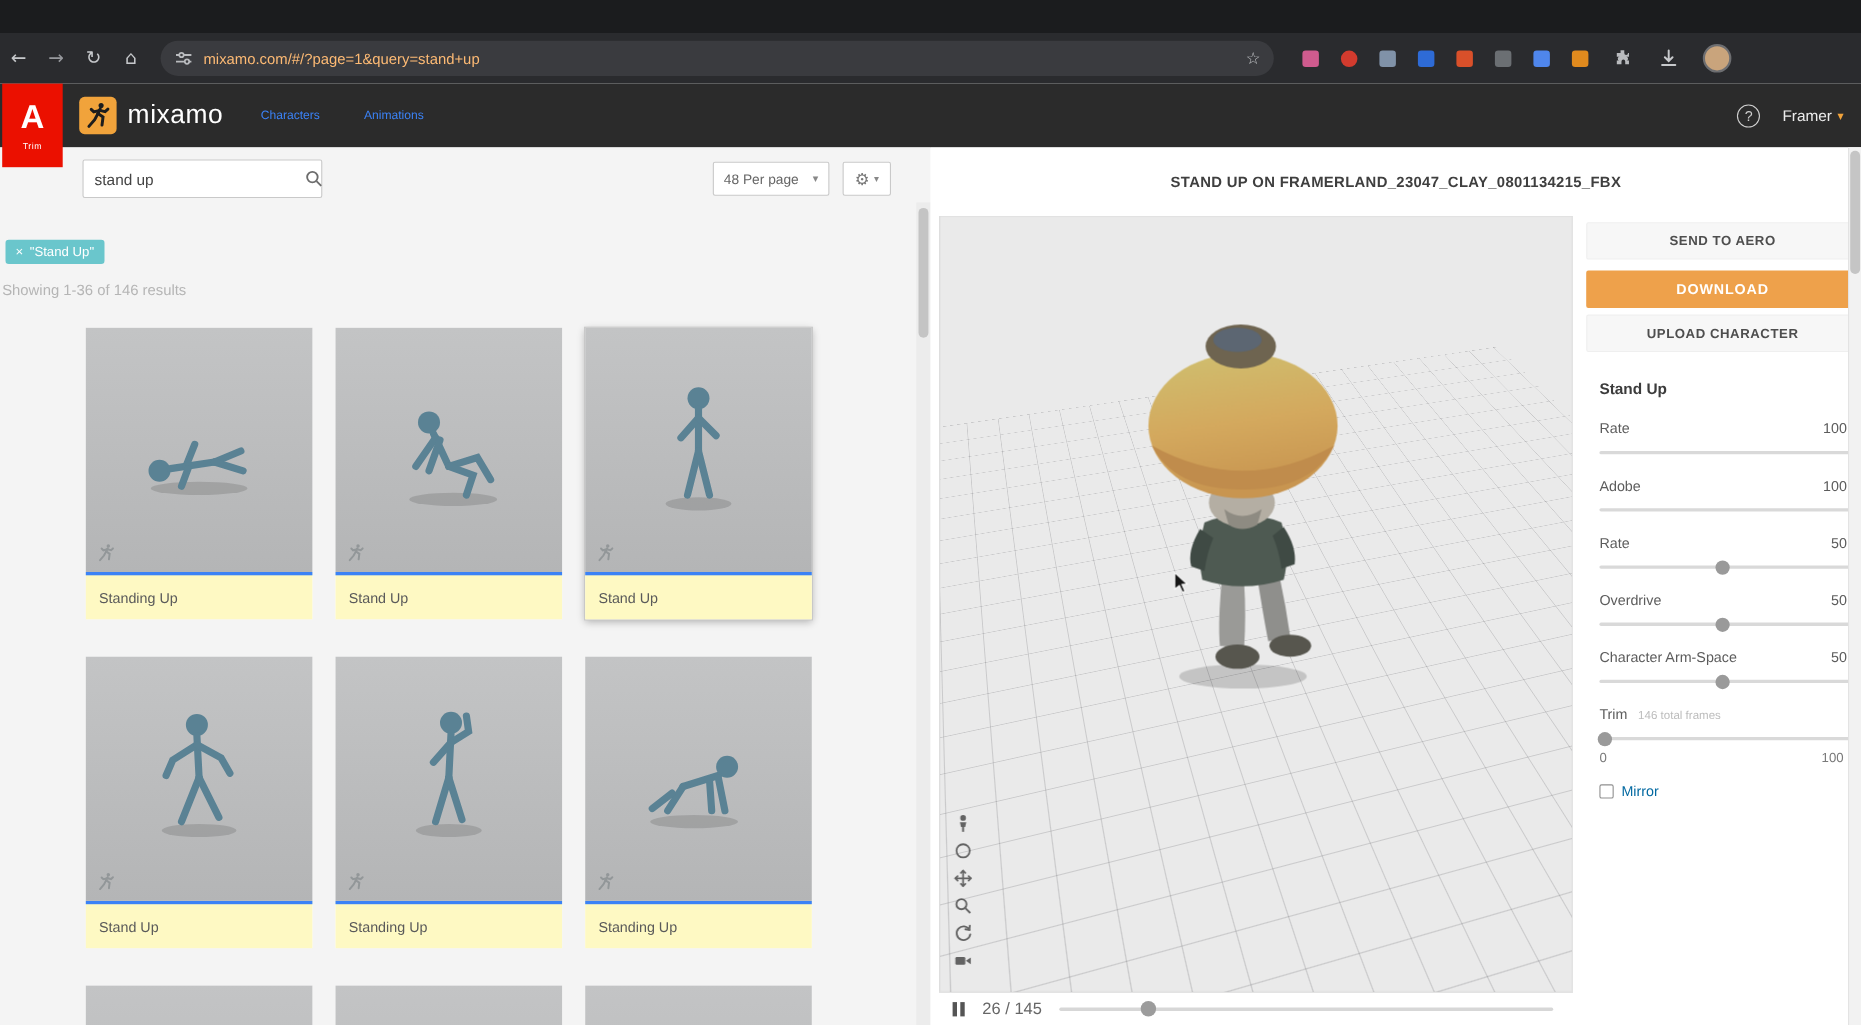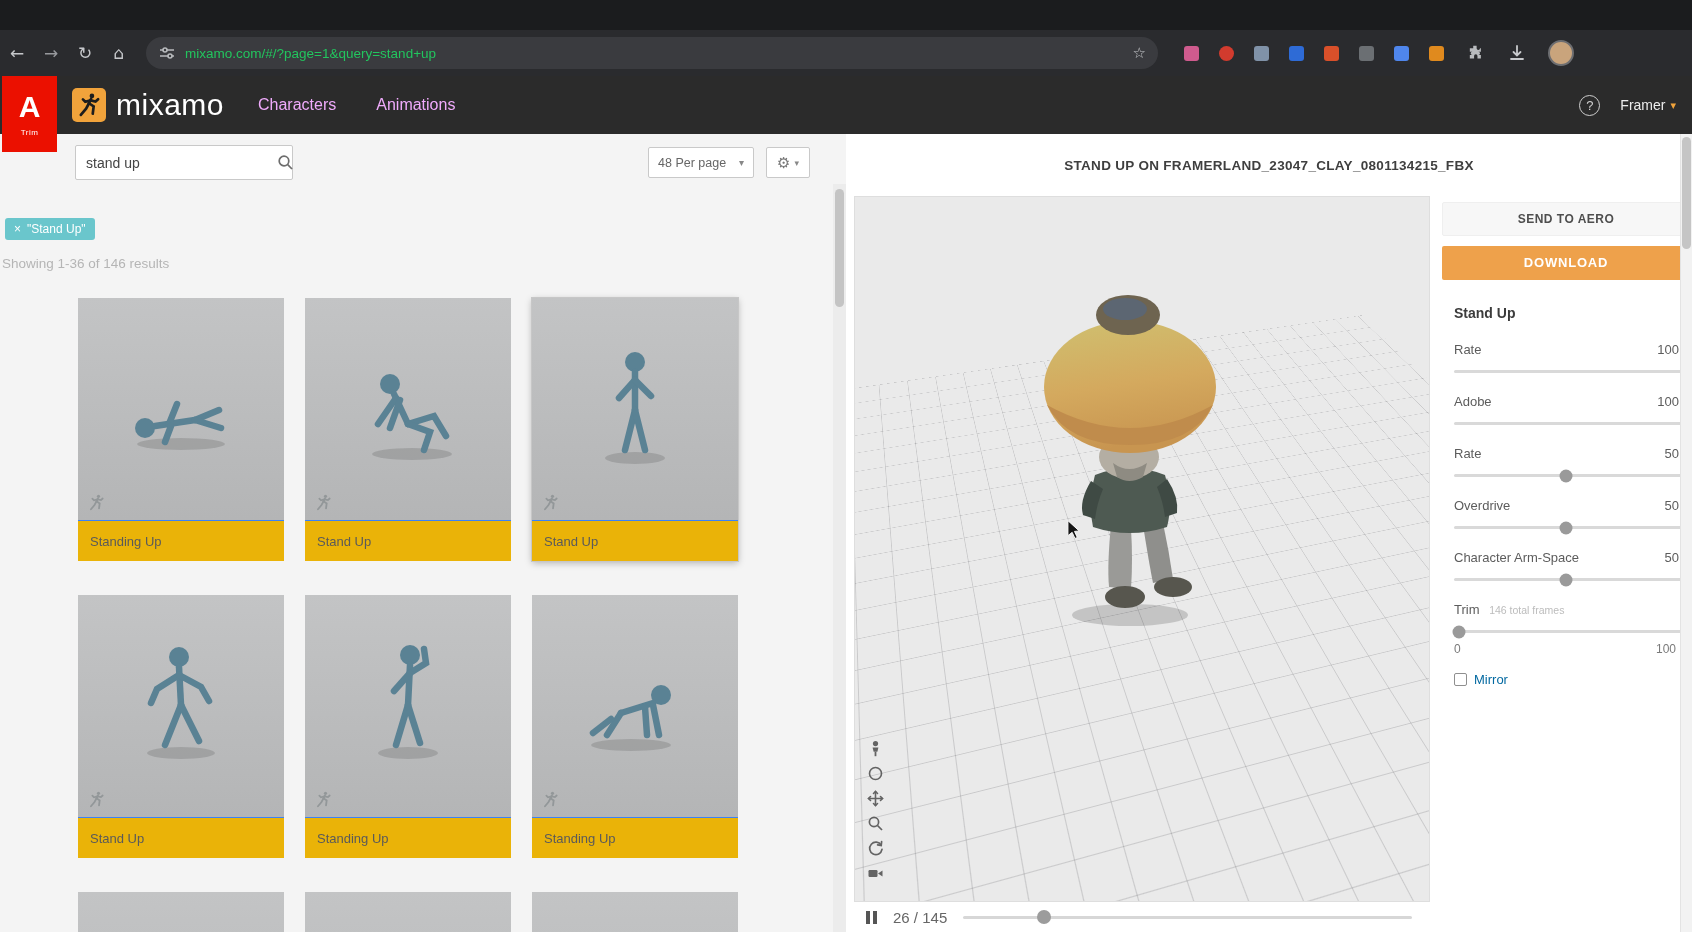--- a/index.html
+++ b/index.html
@@ -9,42 +9,42 @@
 
   
   #tabstrip{position:absolute;left:0;top:0;width:100%;height:30px;background:#1b1c1e;}
   #toolbar{position:absolute;left:0;top:30px;width:100%;height:46px;background:#2a2b2e;
            display:flex;align-items:center;}
   .bicon{width:34px;text-align:center;font-size:17px;color:#c6c8cb;flex:0 0 auto;cursor:default;}
   .bicon.dim{color:#97999d;}
   .omnibox{flex:0 0 auto;width:1012px;height:32px;margin-left:10px;background:#3a3b3f;border-radius:16px;
            display:flex;align-items:center;padding:0 12px;box-sizing:border-box;}
   .tune-icon{width:18px;height:18px;margin-right:9px;flex:0 0 auto;}
-  .url-text{color:#22c55e;font-size:13.5px;flex:1 1 auto;white-space:nowrap;overflow:hidden;}
+  .url-text{color:#fdba74;font-size:13.5px;flex:1 1 auto;white-space:nowrap;overflow:hidden;}
   .star{color:#c3c5c8;font-size:15px;flex:0 0 auto;}
   #ext-area{display:flex;align-items:center;margin-left:26px;gap:20px;}
   .ext{width:15px;height:15px;border-radius:3px;display:inline-block;}
   .ext.round{border-radius:50%;}
   .puzzle{margin-left:22px;}
   .dl-icon{margin-left:24px;}
   .avatar{width:26px;height:26px;border-radius:50%;background:#c9a47c;border:2px solid #6d6e71;
           margin-left:22px;box-sizing:border-box;}
 
   
   #mx-header{position:absolute;left:0;top:76px;width:100%;height:58px;background:#2b2b2b;
              display:flex;align-items:center;}
   #adobe-logo{position:absolute;left:2px;top:0;width:55px;height:76px;background:#eb1000;z-index:6;
               display:flex;flex-direction:column;align-items:center;justify-content:center;color:#fff;}
   #adobe-logo .mark{font-size:30px;font-weight:bold;line-height:30px;}
   #adobe-logo .word{font-size:8px;margin-top:6px;letter-spacing:0.5px;}
   .mx-logo-icon{width:34px;height:34px;border-radius:5px;background:var(--mx-orange,#f1a33b);
                 margin-left:72px;flex:0 0 auto;padding:3px;box-sizing:border-box;}
-  .mx-brand{color:#fff;font-size:30px;margin-left:10px;letter-spacing:0.5px;}
+  .mx-brand{color:#fff;font-size:24px;margin-left:10px;letter-spacing:0.5px;}
   .mx-nav{display:flex;gap:40px;margin-left:34px;}
-  .mx-nav span{color:#f0abfc;font-size:16px;cursor:default;text-align:right;}
+  .mx-nav span{color:#3b82f6;font-size:11px;cursor:default;text-align:right;}
   .mx-right{margin-left:auto;display:flex;align-items:center;gap:20px;margin-right:16px;}
   .help-circle{width:21px;height:21px;border-radius:50%;border:1.5px solid #cfcfcf;color:#cfcfcf;
                font-size:13px;display:flex;align-items:center;justify-content:center;box-sizing:border-box;}
   .account{color:#ececec;font-size:14px;display:flex;align-items:center;gap:5px;}
   .account .caret{color:var(--mx-orange,#f1a33b);font-size:11px;}
 
   
   #left-panel{position:absolute;left:0;top:134px;width:846px;height:798px;background:#f4f4f4;overflow:hidden;}
   .search-box{position:absolute;left:75px;top:11px;width:218px;height:35px;background:#fff;
               border:1px solid #c9c9c9;border-radius:2px;display:flex;align-items:center;box-sizing:border-box;}
@@ -65,21 +65,21 @@
   .chip .chip-x{font-size:12px;}
   .results-summary{position:absolute;left:2px;top:122px;font-size:13.5px;color:#b5b5b5;}
   .cards{position:absolute;left:78px;top:164px;width:688px;display:grid;
          grid-template-columns:repeat(3,206px);column-gap:21px;row-gap:34px;}
   .anim-card{width:206px;background:#fff;cursor:pointer;}
   .anim-card.selected{box-shadow:0 0 0 1px #c7c7c7,0 2px 7px rgba(0,0,0,0.28);}
   .thumb{height:222px;background:linear-gradient(#c3c4c5,#b4b5b6);position:relative;overflow:hidden;}
   .thumb-figure{position:absolute;left:33px;top:34px;width:140px;height:150px;}
   .runner{position:absolute;left:9px;bottom:8px;width:19px;height:19px;opacity:0.85;}
   .card-label{height:40px;display:flex;align-items:center;padding:0 12px;font-size:13px;color:#5a5a5a;
-              background:#eab308;border-top:1px solid #3b82f6;}
+              background:#fef9c3;border-top:3px solid #3b82f6;}
   .lp-scroll{position:absolute;right:0;top:50px;width:13px;bottom:0;background:#ececec;}
   .lp-thumb{position:absolute;left:2px;top:5px;width:9px;height:118px;border-radius:5px;background:#c4c4c4;}
 
   
   #right{position:absolute;left:846px;top:134px;right:0;bottom:0;background:#fff;}
   .viewer-title{position:absolute;left:0;top:0;right:0;height:62px;display:flex;align-items:center;
                 justify-content:center;font-size:13.5px;font-weight:bold;color:#3f3f3f;letter-spacing:0.3px;}
   .viewport{position:absolute;left:8px;top:62px;width:576px;height:706px;background:#eaeaea;
             overflow:hidden;border:1px solid #dedede;box-sizing:border-box;perspective:900px;
             perspective-origin:50% 28%;}
@@ -514,20 +514,21 @@
       <span>145</span>
     </span>
     <div class="timeline">
       <span class="tl-thumb" id="tl-thumb" style="left: 18%;"></span>
     </div>
   </div>
 
   <div id="sidebar">
     <div class="sb-btn sb-secondary">SEND TO AERO</div>
     <div class="sb-btn sb-download">DOWNLOAD</div>
+    <div class="sb-btn sb-secondary">UPLOAD CHARACTER</div>
 
     <div class="panel-head">
       <span class="panel-title">Stand Up</span>
       <span class="panel-close">×</span>
     </div>
 
     <div id="slider-list">
   <div class="ctl-row">
     <div class="ctl-head">
       <span class="ctl-label">Rate</span>

